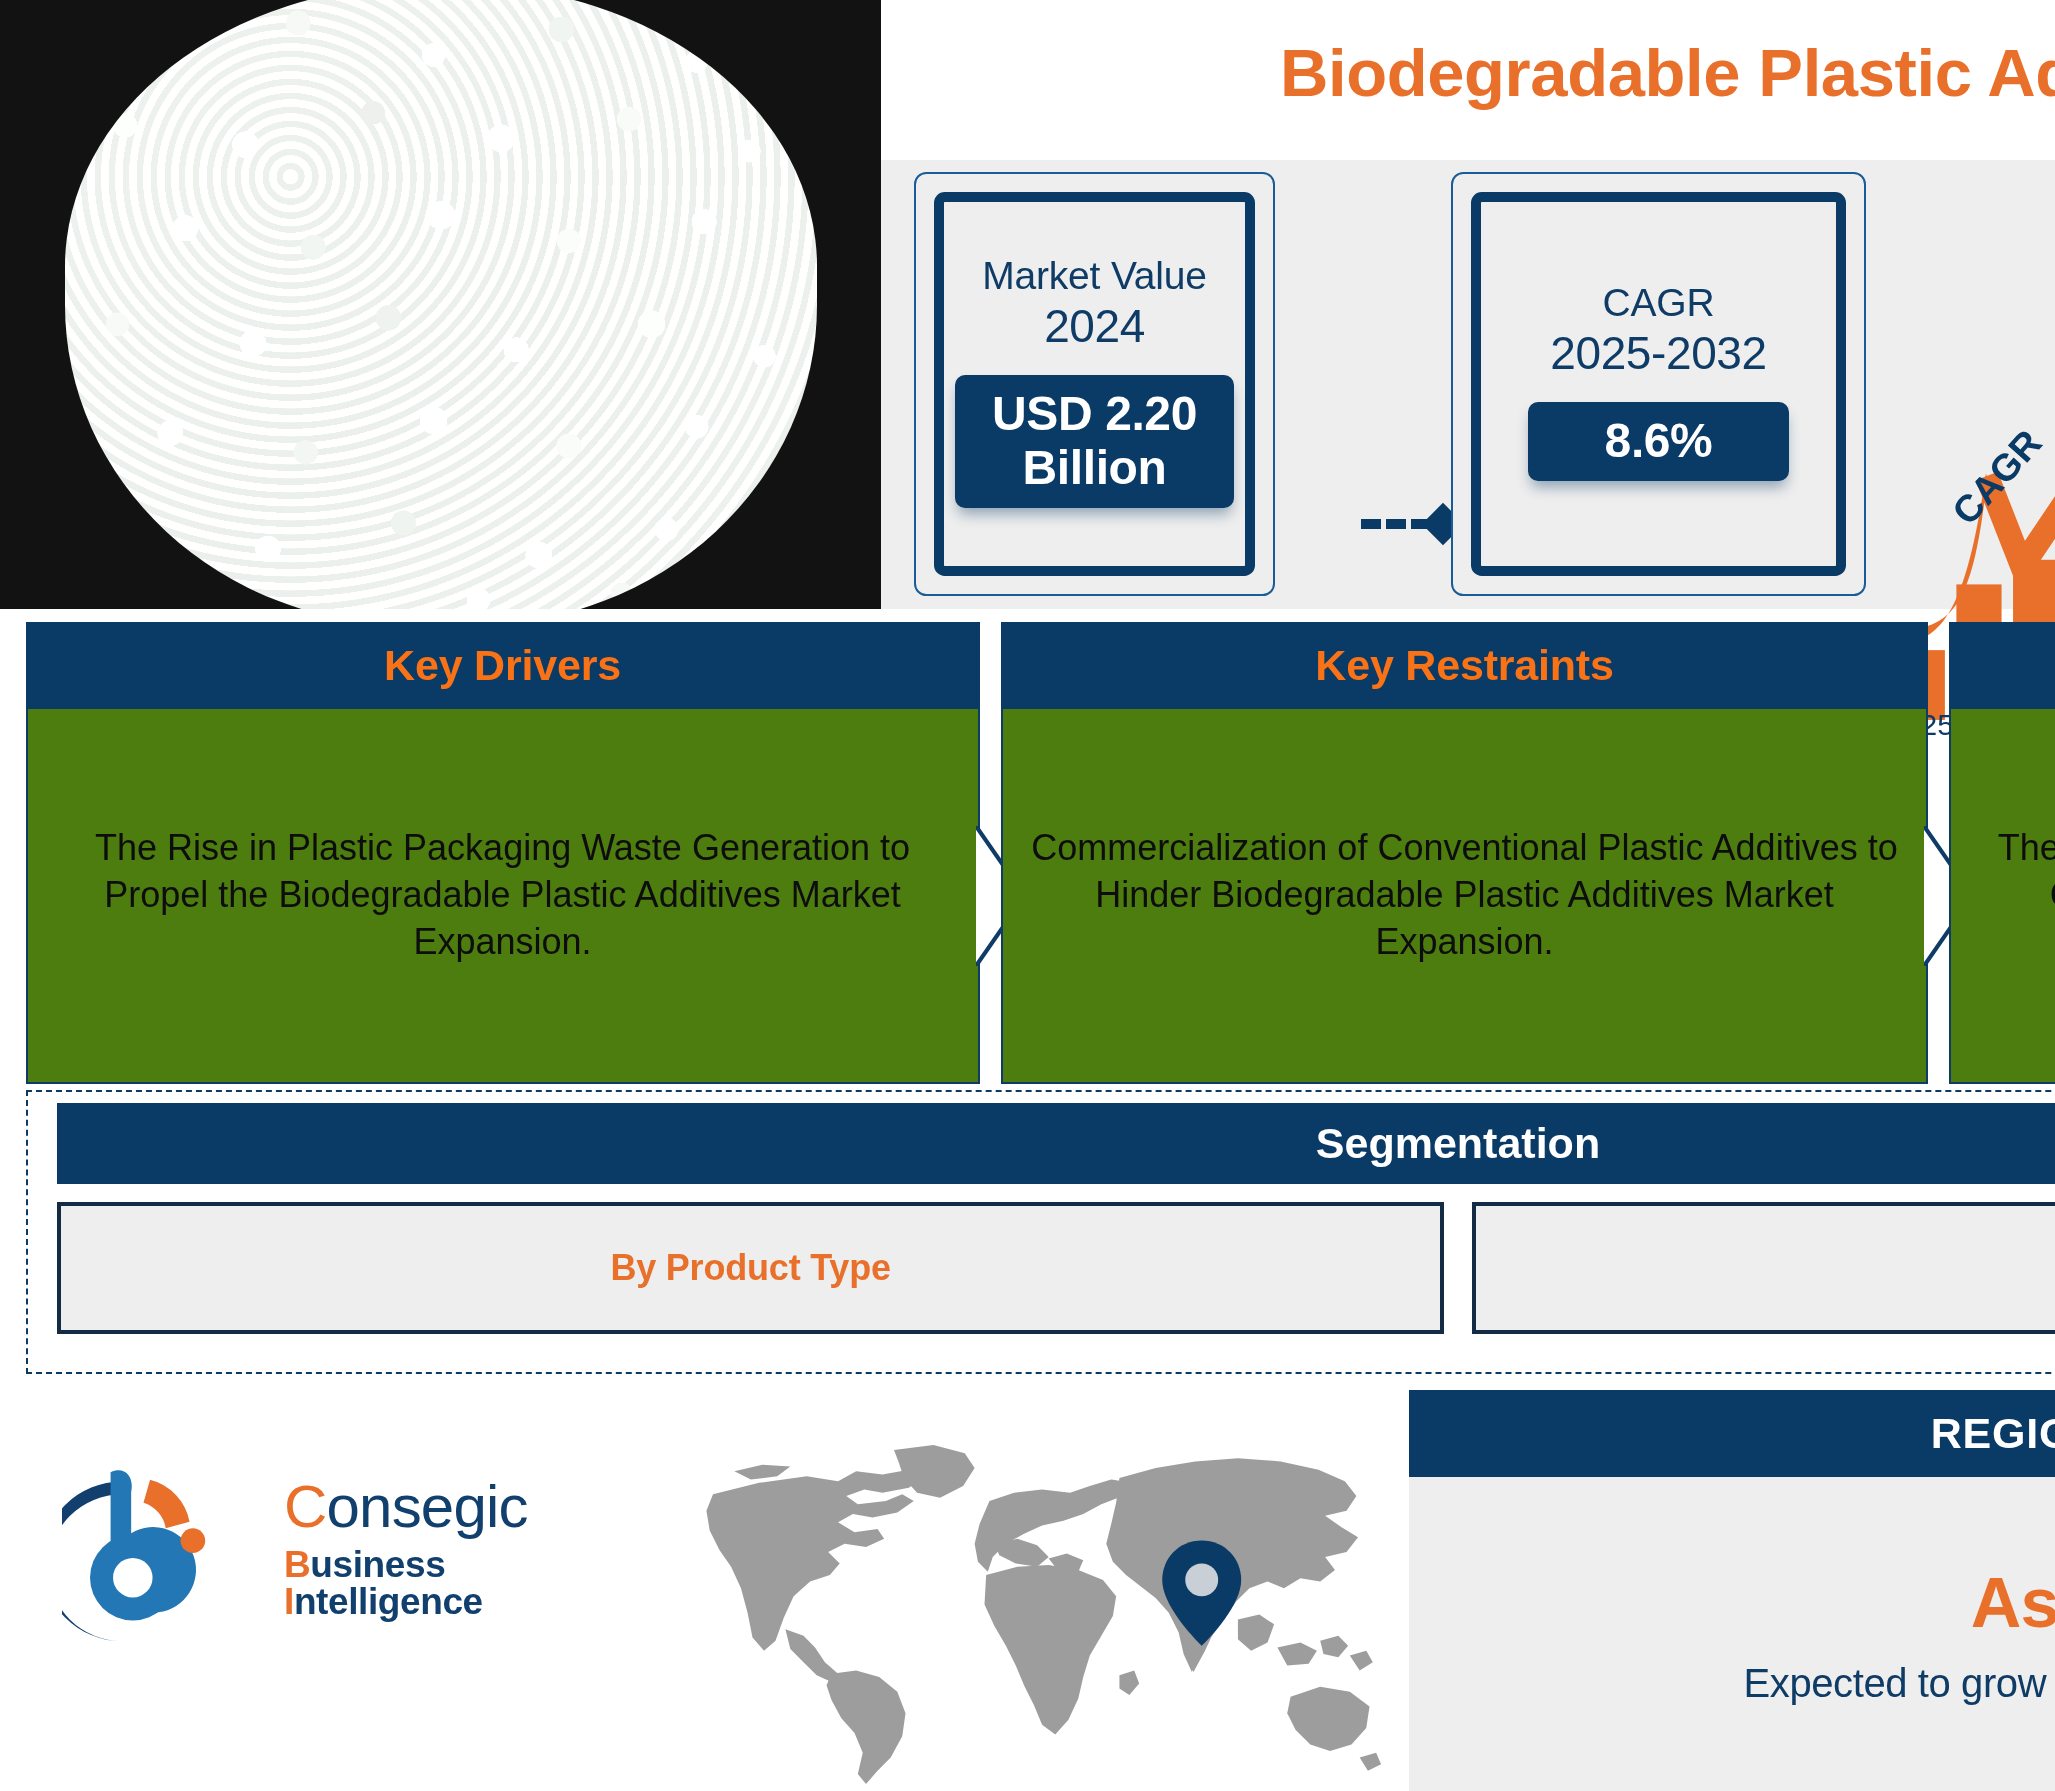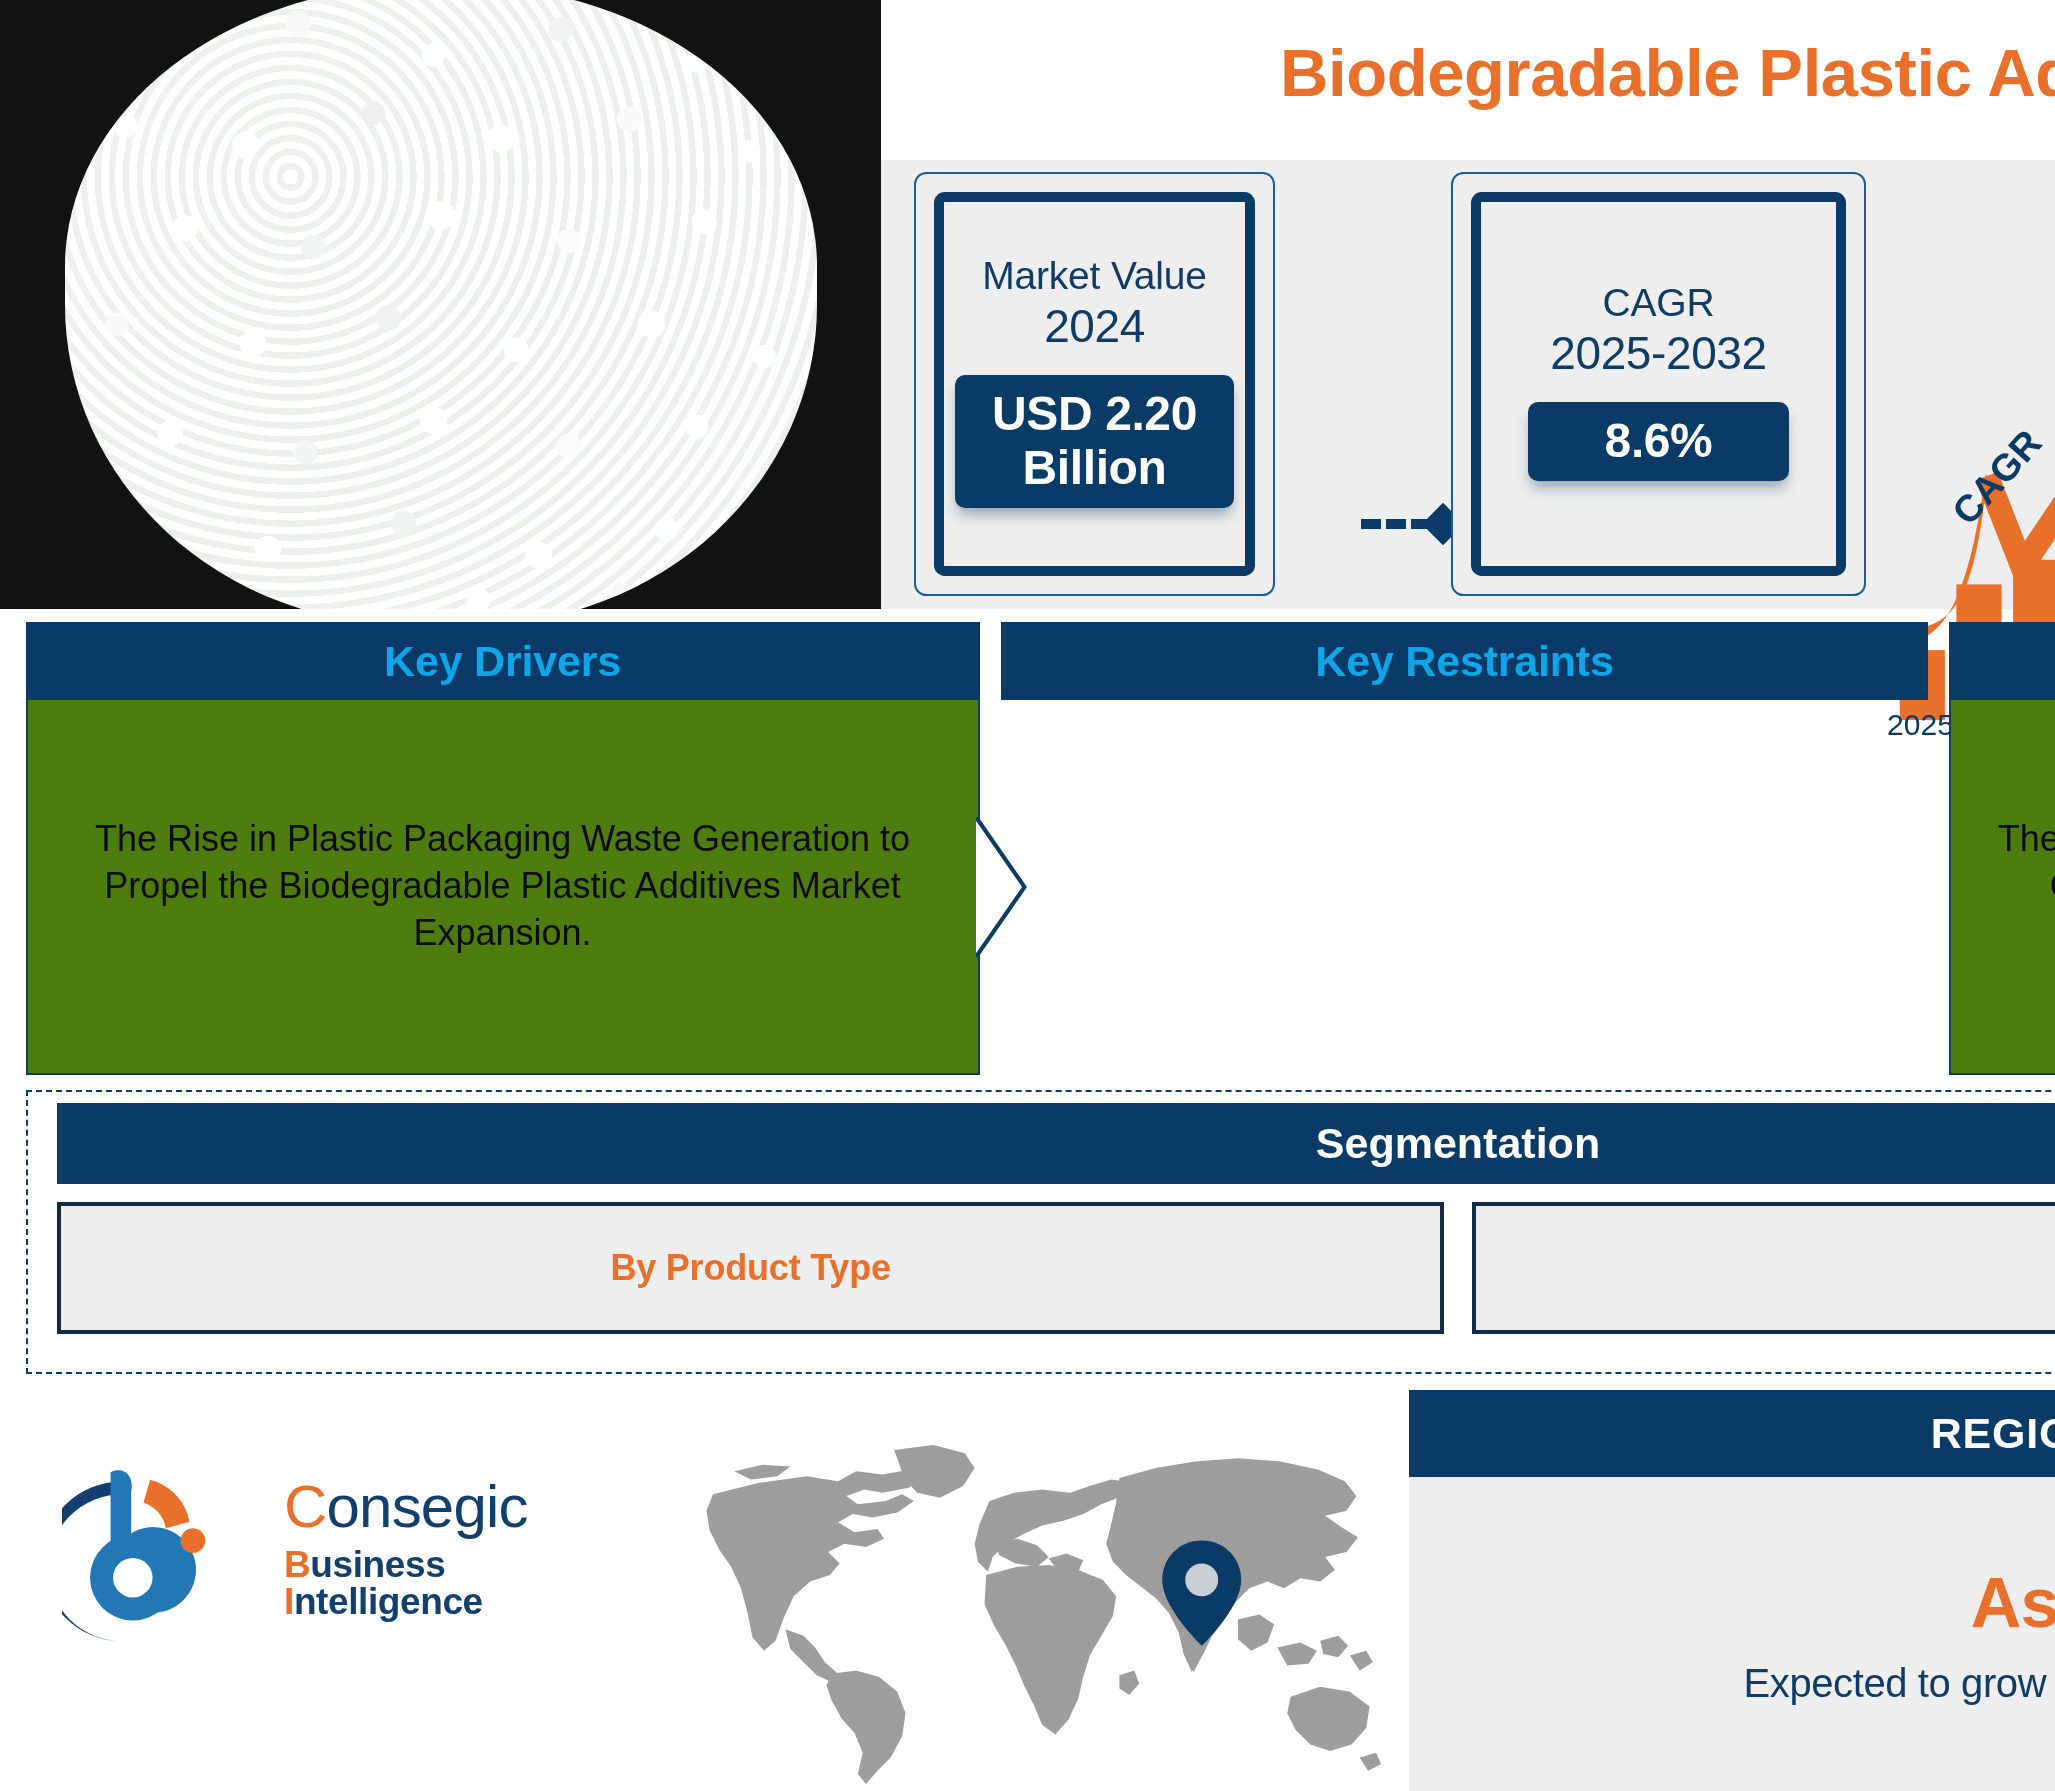--- a/index.html
+++ b/index.html
@@ -144,21 +144,21 @@
   #axis-arrow{ position:absolute; left:86px; top:382px; }
 
   
   #cards-row{
     position:absolute; left:0px; top:622px; width:2916px; height:444px;
   }
   .kcard{
     position:absolute; top:0; height:444px;
   }
   .kcard-head{
-    height:78px; background:#0a3a66; color:#0ea5e9;
+    height:87px; background:#0a3a66; color:#f97316;
     display:flex; align-items:center; justify-content:center;
     font-size:43px; font-weight:bold; letter-spacing:-0.2px;
   }
   .kcard-body{
     height:375px; background:#4d7c0f;
     border:2.1px solid #0f3c66; border-top:none;
     display:flex; align-items:center; justify-content:center;
     padding:0 25.5px;
     text-align:center;
     font-size:36px; line-height:1.30; color:#0d0d0d;
@@ -317,20 +317,26 @@
     <div class="kcard-body">
       <span>The Rise in Plastic Packaging Waste Generation to Propel the Biodegradable Plastic Additives Market Expansion.</span>
       <svg class="kcard-arrow" viewBox="0 0 124 340">
         <path d="M0 0 L118 170 L0 340" fill="#ffffff" stroke="#0f3c66" stroke-width="10"></path>
       </svg>
     </div>
   </div>
 
   <div class="kcard" id="kcard-restraints">
     <div class="kcard-head">Key Restraints</div>
+    <div class="kcard-body">
+      <span>Commercialization of Conventional Plastic Additives to Hinder Biodegradable Plastic Additives Market Expansion.</span>
+      <svg class="kcard-arrow" viewBox="0 0 124 340">
+        <path d="M0 0 L118 170 L0 340" fill="#ffffff" stroke="#0f3c66" stroke-width="10"></path>
+      </svg>
+    </div>
   </div>
 
   <div class="kcard" id="kcard-opportunities">
     <div class="kcard-head">Future Opportunities</div>
     <div class="kcard-body">
       <span>The Rise in the Adoption of Electric Vehicles (EVs) to Create Biodegradable Plastic Additives Market Opportunities.</span>
     </div>
   </div>
 
 </div>

